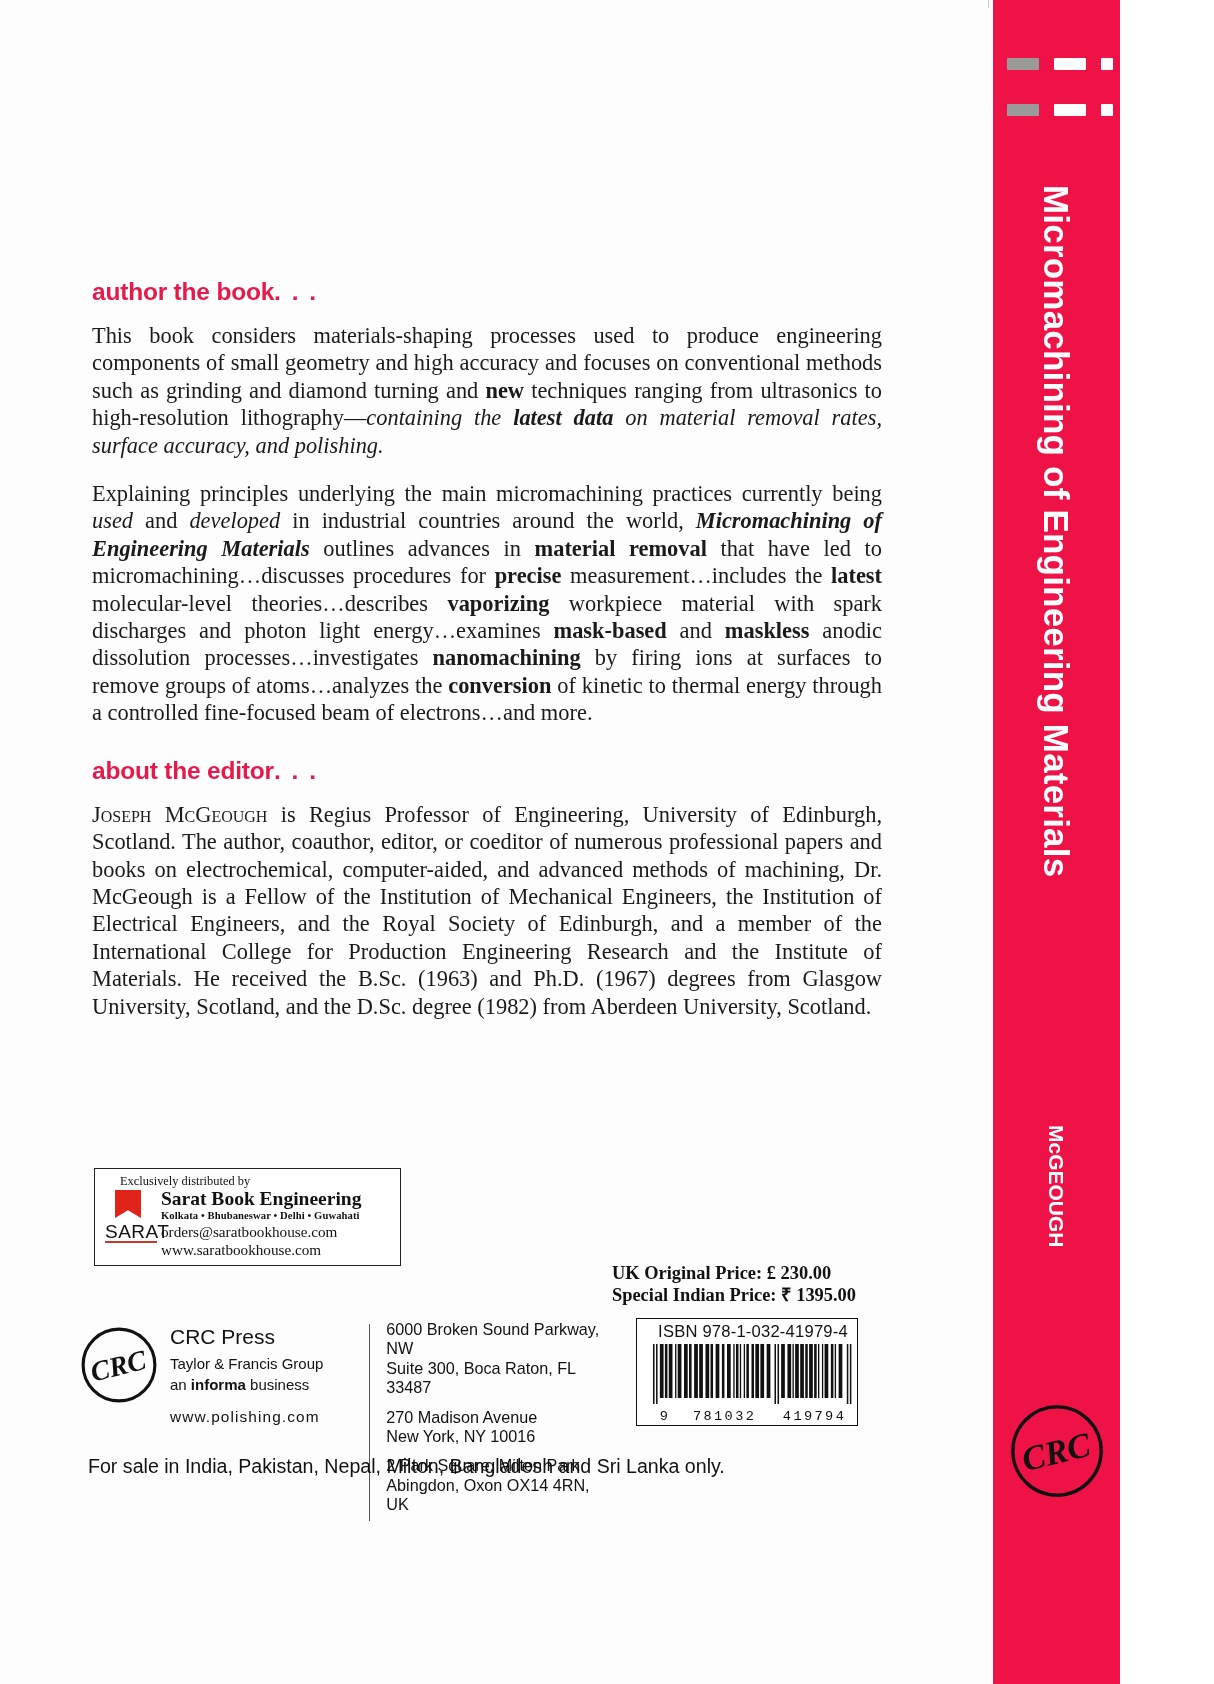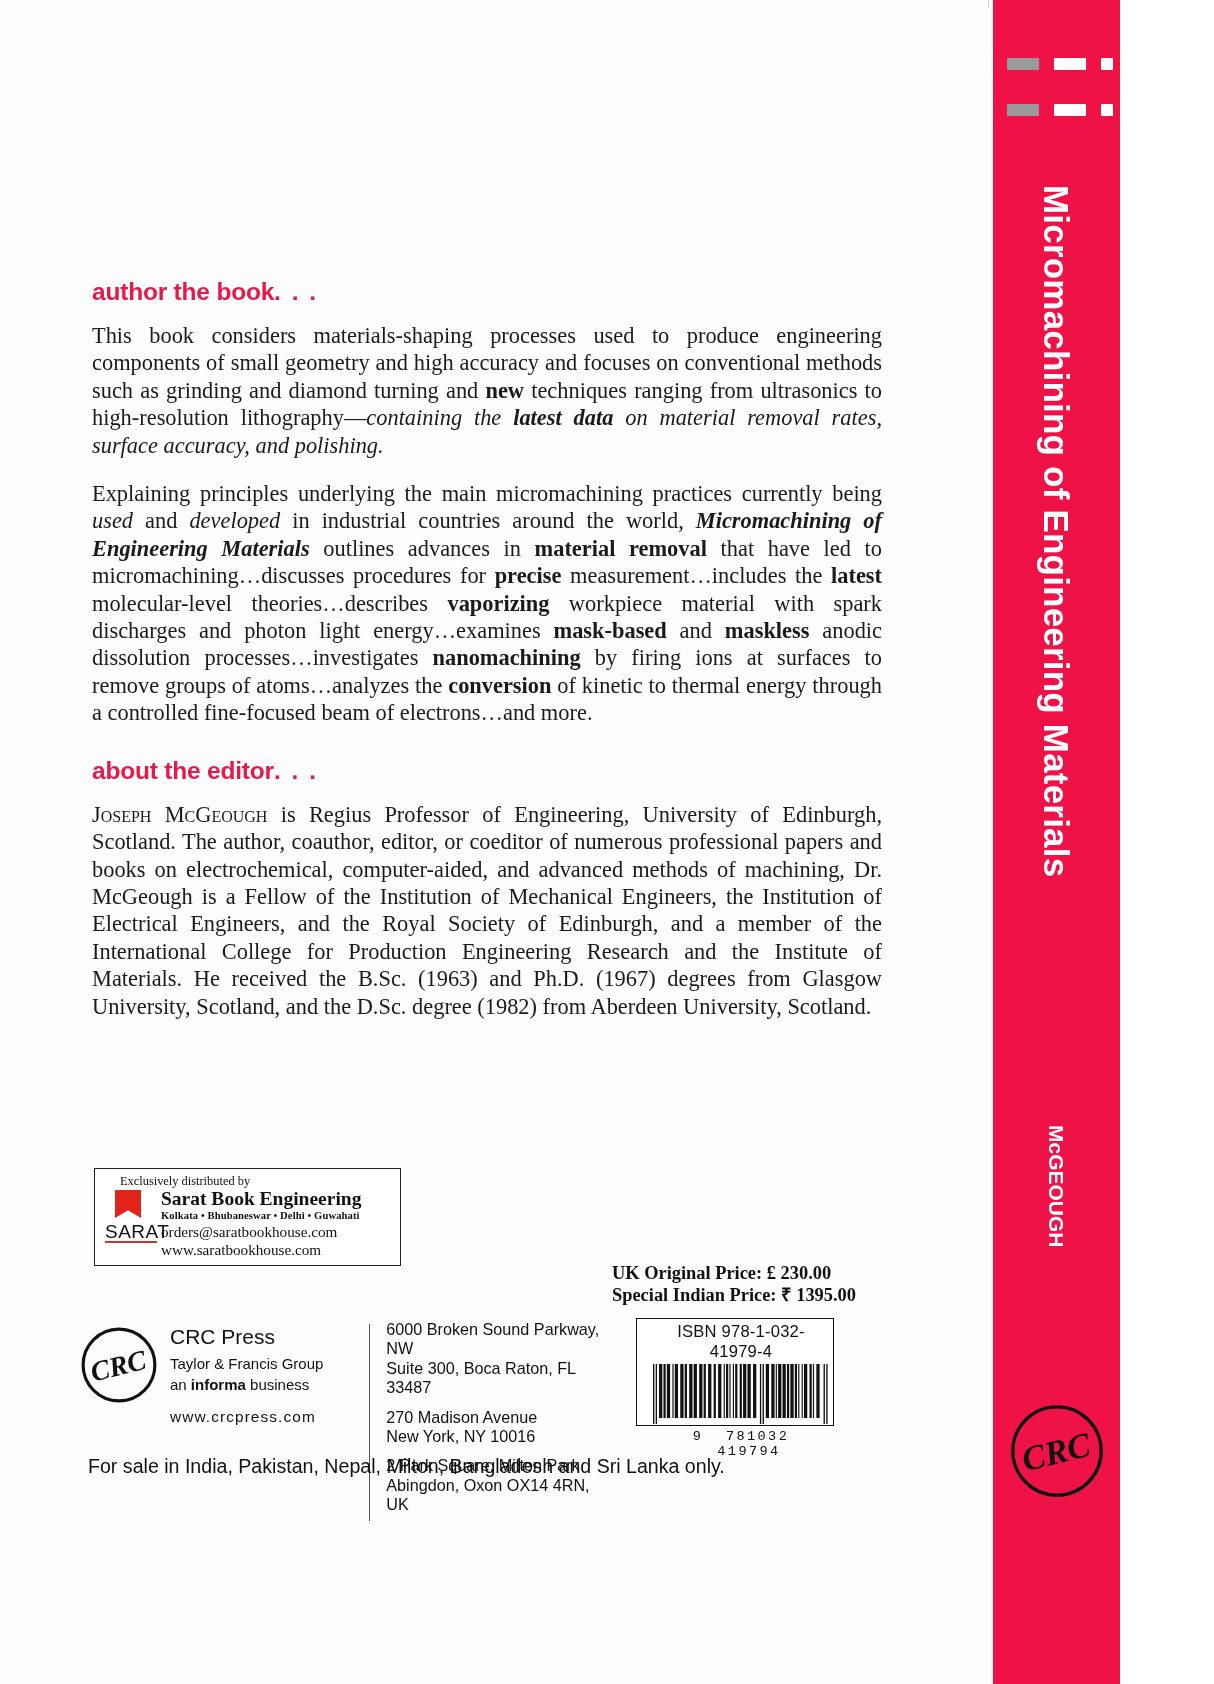--- a/index.html
+++ b/index.html
@@ -80,21 +80,21 @@
   .crc-url{font-family:"Liberation Sans",sans-serif;font-size:15.4px;letter-spacing:1.1px;
            color:#111;margin-top:13px;}
   .crc-divider{width:1.3px;background:#555;margin:4px 16px 4px 16px;align-self:stretch;}
   .crc-addr{font-family:"Liberation Sans",sans-serif;font-size:16.2px;line-height:19.4px;color:#111;}
   .crc-addr div.grp{margin-bottom:10px;}
 
   
   .price-block{position:absolute;left:612px;top:1262px;
                font-family:"Liberation Serif",serif;font-weight:bold;font-size:18.4px;
                line-height:22px;color:#111;}
-  .barcode-box{position:absolute;left:636px;top:1318px;width:198px;height:108px;
+  .barcode-box{position:absolute;left:636px;top:1318px;width:222px;height:108px;
                border:1.6px solid #111;background:#fff;box-sizing:border-box;
                padding:3px 4px 2px 16px;text-align:center;}
   .isbn-text{font-family:"Liberation Sans",sans-serif;font-size:16.6px;color:#111;
              letter-spacing:.2px;margin-bottom:2px;}
   .bars{height:60px;width:100%;}
   .bc-digits{font-family:Liberation Mono, monospace;font-size:13.6px;color:#111;
              letter-spacing:2.4px;margin-top:1px;}
 
   .for-sale{position:absolute;left:88px;top:1455px;
             font-family:"Liberation Sans",sans-serif;font-size:19.6px;color:#111;}
@@ -156,21 +156,21 @@
         <circle cx="50" cy="50" r="46" fill="none" stroke="#111" stroke-width="4"></circle>
         <text x="50" y="63" text-anchor="middle" font-family="Liberation Serif, serif" font-style="italic" font-weight="bold" font-size="36" fill="#111" transform="rotate(-14 50 55)">CRC</text>
       </svg>
     </div>
     <div class="crc-words">
       <div class="crc-title">CRC Press</div>
       <div class="crc-sub">Taylor &amp; Francis Group</div>
       <div class="crc-sub">
         <span>an </span><b>informa</b><span> business</span>
       </div>
-      <div class="crc-url">www.crcpress.com</div>
+      <div class="crc-url">www.polishing.com</div>
     </div>
     <div class="crc-divider"></div>
     <div class="crc-addr">
       <div class="grp">
         <div>6000 Broken Sound Parkway, NW</div>
         <div>Suite 300, Boca Raton, FL 33487</div>
       </div>
       <div class="grp">
         <div>270 Madison Avenue</div>
         <div>New York, NY 10016</div>

